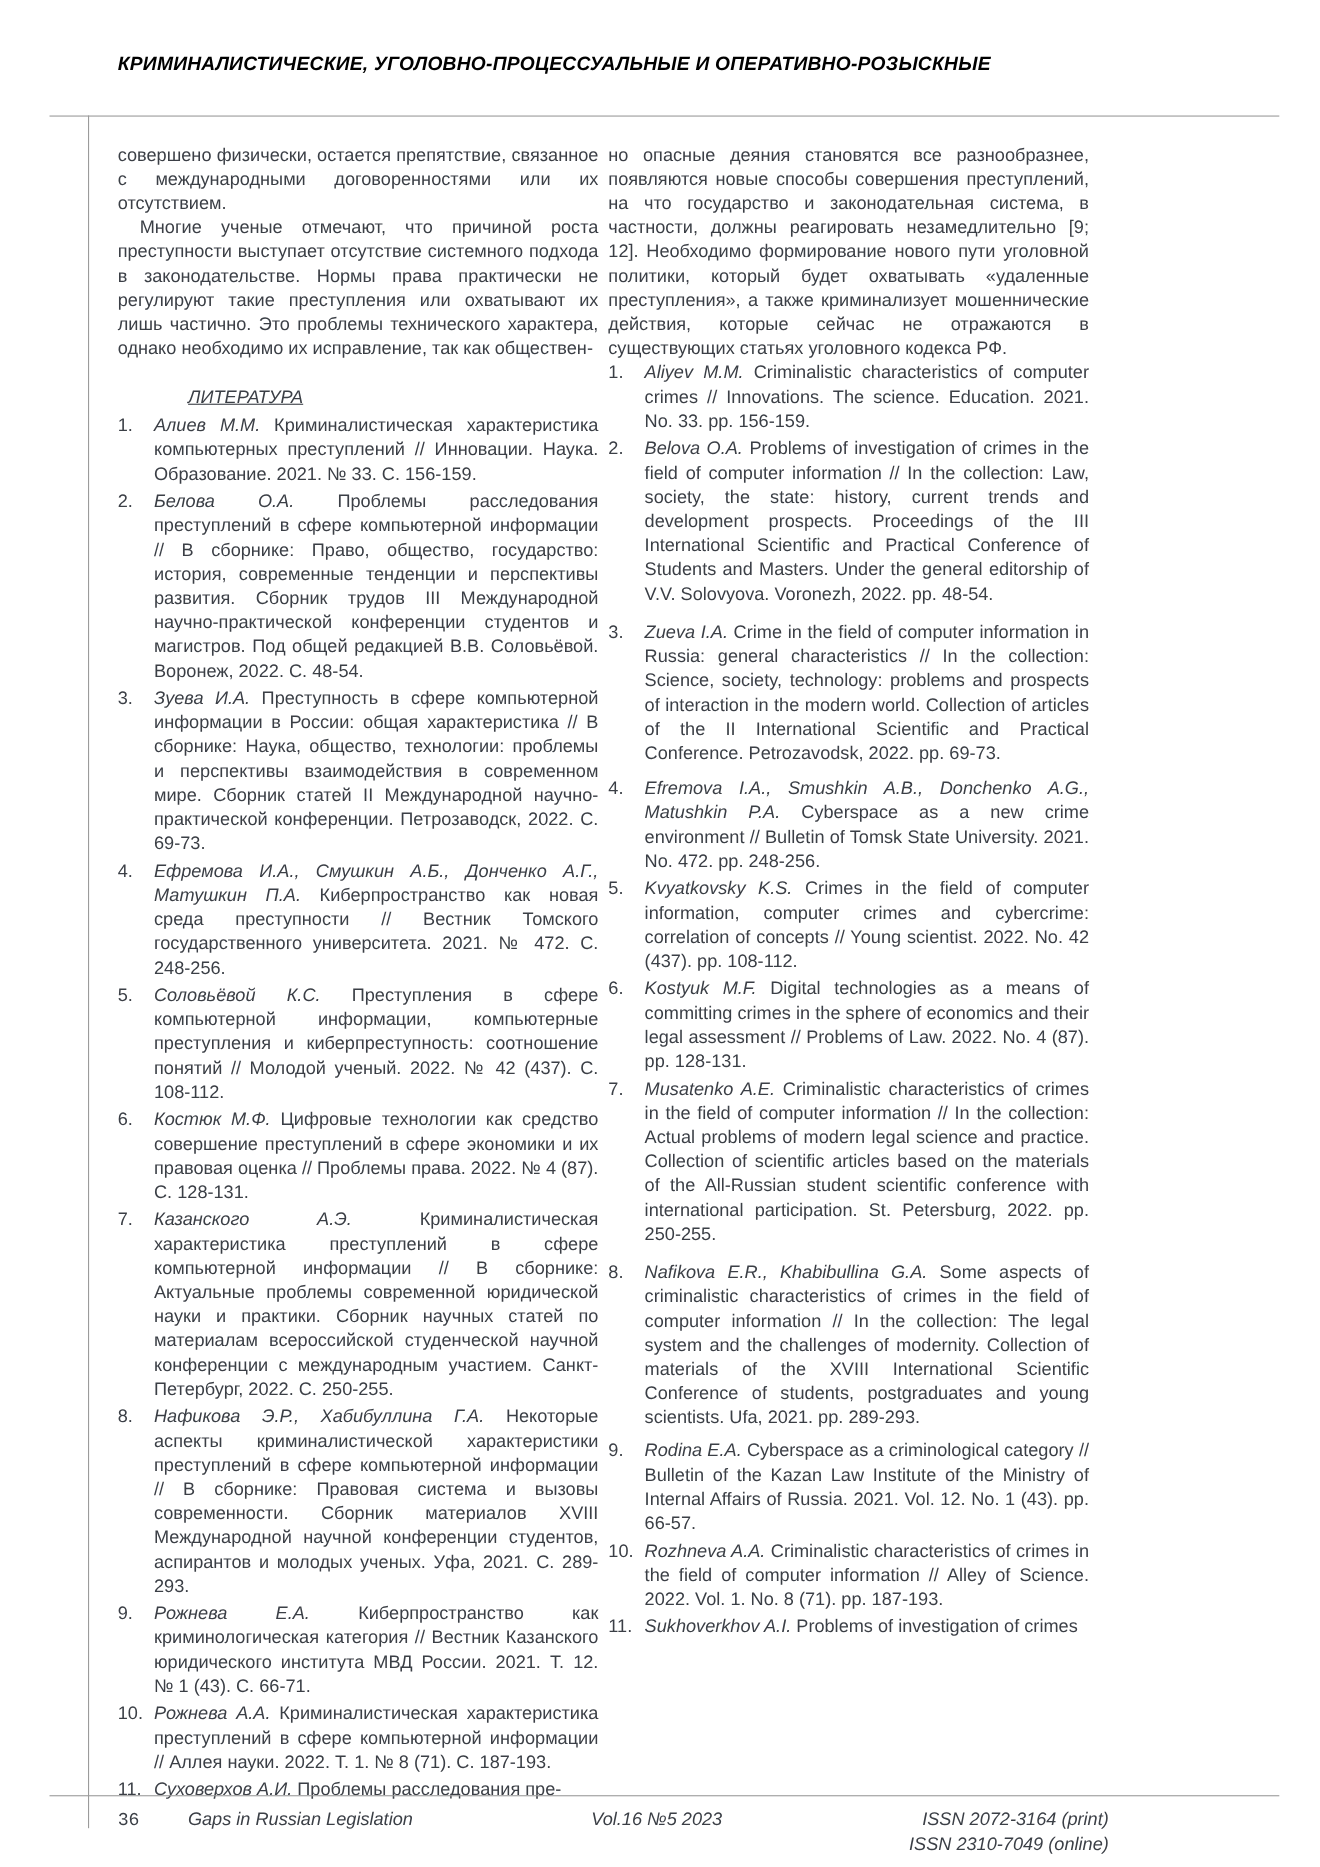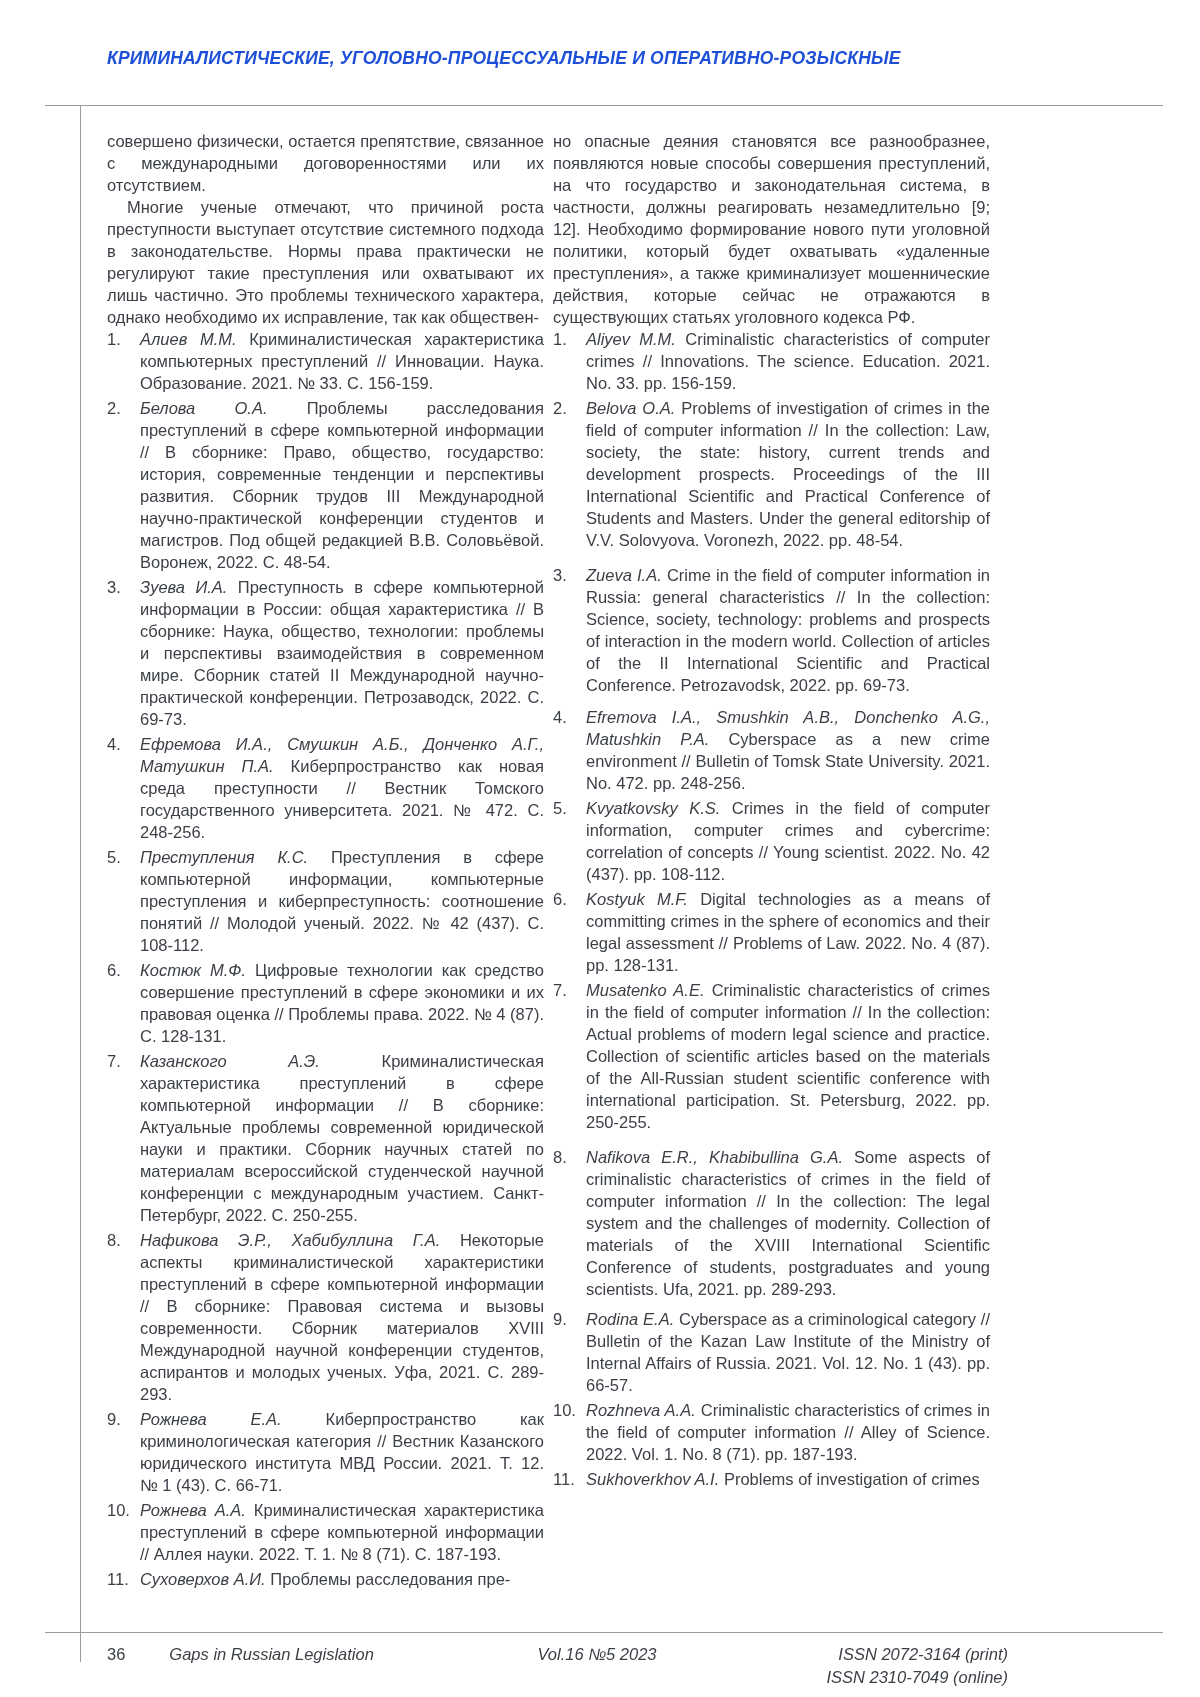--- a/index.html
+++ b/index.html
@@ -15,21 +15,21 @@
   
   .rule { position:absolute; background:#9b9b9b; }
   .top-rule    { left:45px;  top:105px;  width:1118px; height:1px; }
   .bottom-rule { left:45px;  top:1632px; width:1118px; height:1px; }
   .left-rule   { left:80px;  top:105px;  width:1px;    height:1557px; }
 
   
   .running-head {
     position:absolute; left:107px; top:46px; width:940px;
     font-size:17.5px; font-weight:bold; font-style:italic;
-    line-height:25px; color:#1d4ed8; letter-spacing:0.2px;
+    line-height:25px; color:#000000; letter-spacing:0.2px;
   }
 
   
   .columns {
     position:absolute; left:107px; top:130px; width:901px;
     display:flex; gap:9px;
   }
   .col { width:437px; font-size:16.5px; line-height:22px; text-align:justify; }
   .paras p { text-align:justify; }
   .paras p + p { text-indent:20px; }
@@ -51,21 +51,21 @@
   .col-right .ref-item:nth-of-type(4) { margin-top:10px; }
   .col-right .ref-item:nth-of-type(8) { margin-top:13px; }
   .col-right .ref-item:nth-of-type(9) { margin-top:8px; }
 
   
   .footer {
     position:absolute; left:107px; top:1643px; width:901px;
     font-size:16.5px; font-style:italic; line-height:23px; color:#3b3f46;
   }
   .footer-left   { position:absolute; left:0; top:0; }
-  .page-num      { font-style:normal; display:inline-block; margin-right:44px; }
+  .page-num      { font-style:normal; display:inline-block; margin-right:44px;font-family:Liberation Mono, monospace; }
   .footer-center { position:absolute; left:340px; top:0; width:300px; text-align:center; }
   .footer-right  { position:absolute; right:0; top:0; text-align:right; }
 </style>
 </head>
 <body>
 
 <div class="page">
 
   <div class="running-head">
     <div>КРИМИНАЛИСТИЧЕСКИЕ, УГОЛОВНО-ПРОЦЕССУАЛЬНЫЕ И ОПЕРАТИВНО-РОЗЫСКНЫЕ</div>
@@ -75,20 +75,21 @@
   <div class="rule left-rule"></div>
 
   <div class="columns">
 
     <div class="col col-left">
       <div class="paras">
   <p class="body-para">совершено физически, остается препятствие, связанное с международными договоренностями или их отсутствием.</p>
 
   <p class="body-para">Многие ученые отмечают, что причиной роста преступности выступает отсутствие системного подхода в законодательстве. Нормы права практически не регулируют такие преступления или охватывают их лишь частично. Это проблемы технического характера, однако необходимо их исправление, так как обществен-</p>
 </div>
+      <div class="sec-title">ЛИТЕРАТУРА</div>
       <div class="ref-list">
   <div class="ref-item">
     <span class="ref-num">1.</span>
     <span class="ref-text"><i class="ref-authors">Алиев М.М.</i> <span>Криминалистическая характеристика компьютерных преступлений // Инновации. Наука. Образование. 2021. № 33. С. 156-159.</span></span>
   </div>
 
   <div class="ref-item">
     <span class="ref-num">2.</span>
     <span class="ref-text"><i class="ref-authors">Белова О.А.</i> <span>Проблемы расследования преступлений в сфере компьютерной информации // В сборнике: Право, общество, государство: история, современные тенденции и перспективы развития. Сборник трудов III Международной научно-практической конференции студентов и магистров. Под общей редакцией В.В. Соловьёвой. Воронеж, 2022. С. 48-54.</span></span>
   </div>
@@ -98,21 +99,21 @@
     <span class="ref-text"><i class="ref-authors">Зуева И.А.</i> <span>Преступность в сфере компьютерной информации в России: общая характеристика // В сборнике: Наука, общество, технологии: проблемы и перспективы взаимодействия в современном мире. Сборник статей II Международной научно-практической конференции. Петрозаводск, 2022. С. 69-73.</span></span>
   </div>
 
   <div class="ref-item">
     <span class="ref-num">4.</span>
     <span class="ref-text"><i class="ref-authors">Ефремова И.А., Смушкин А.Б., Донченко А.Г., Матушкин П.А.</i> <span>Киберпространство как новая среда преступности // Вестник Томского государственного университета. 2021. № 472. С. 248-256.</span></span>
   </div>
 
   <div class="ref-item">
     <span class="ref-num">5.</span>
-    <span class="ref-text"><i class="ref-authors">Преступления К.С.</i> <span>Преступления в сфере компьютерной информации, компьютерные преступления и киберпреступность: соотношение понятий // Молодой ученый. 2022. № 42 (437). С. 108-112.</span></span>
+    <span class="ref-text"><i class="ref-authors">Соловьёвой К.С.</i> <span>Преступления в сфере компьютерной информации, компьютерные преступления и киберпреступность: соотношение понятий // Молодой ученый. 2022. № 42 (437). С. 108-112.</span></span>
   </div>
 
   <div class="ref-item">
     <span class="ref-num">6.</span>
     <span class="ref-text"><i class="ref-authors">Костюк М.Ф.</i> <span>Цифровые технологии как средство совершение преступлений в сфере экономики и их правовая оценка // Проблемы права. 2022. № 4 (87). С. 128-131.</span></span>
   </div>
 
   <div class="ref-item">
     <span class="ref-num">7.</span>
     <span class="ref-text"><i class="ref-authors">Казанского А.Э.</i> <span>Криминалистическая характеристика преступлений в сфере компьютерной информации // В сборнике: Актуальные проблемы современной юридической науки и практики. Сборник научных статей по материалам всероссийской студенческой научной конференции с международным участием. Санкт-Петербург, 2022. С. 250-255.</span></span>

